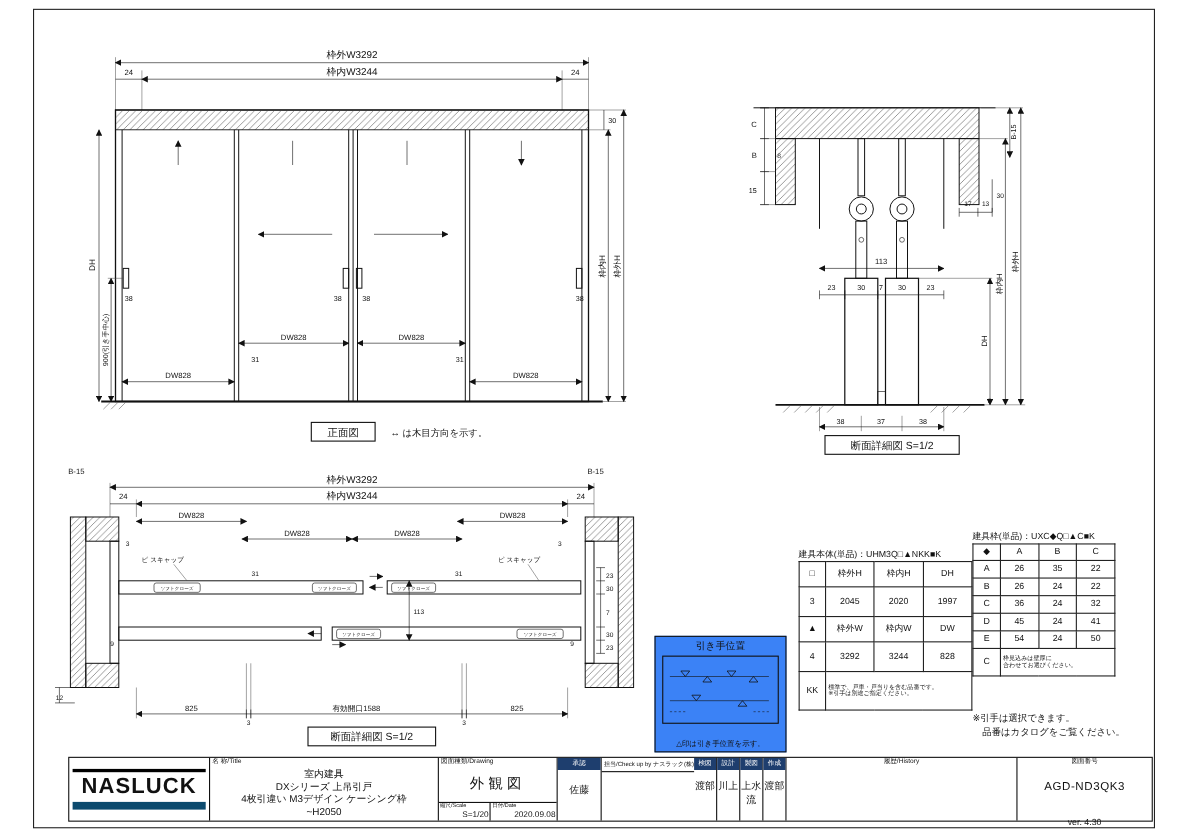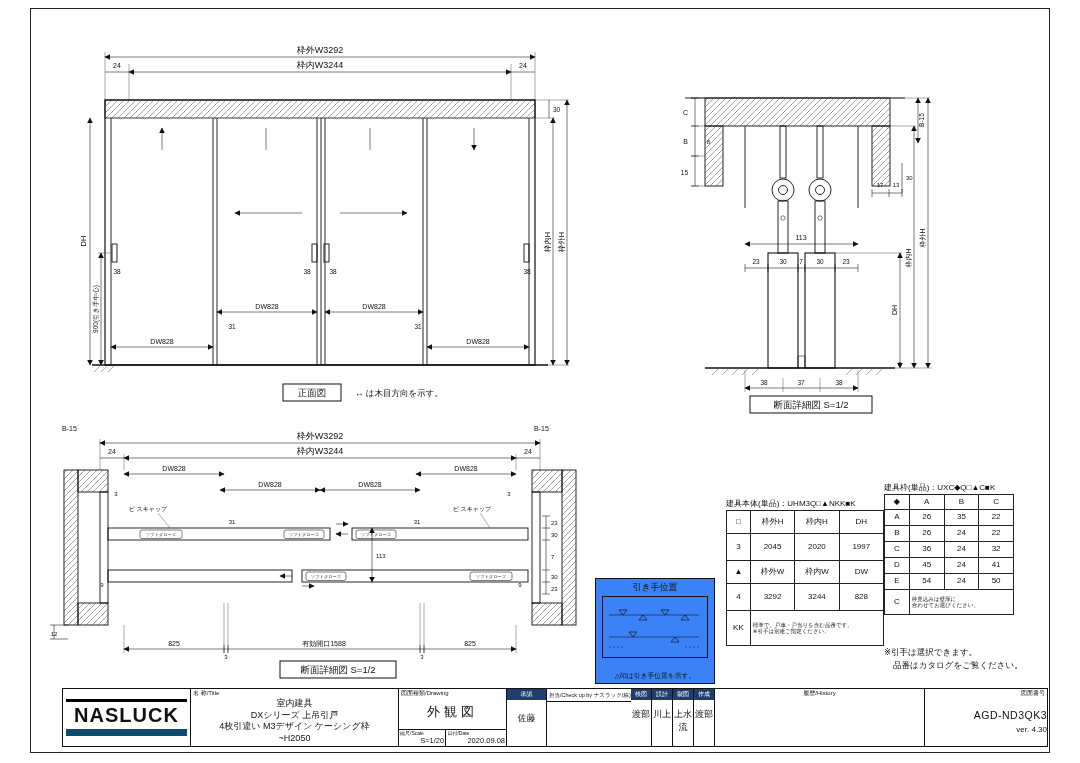--- a/index.html
+++ b/index.html
@@ -51,23 +51,23 @@
   .appr-name{font-size:9px;margin-top:12px;}
   .check-cell{width:168px;display:flex;flex-direction:row;}
   .check-head{font-size:5.5px;height:12px;line-height:12px;border-bottom:1px solid #111;
               white-space:nowrap;overflow:hidden;padding-left:2px;}
   .check-cols{flex:1;display:flex;}
   .check-col{flex:1;border-right:1px solid #111;display:flex;flex-direction:column;}
   .check-col:last-child{border-right:none;}
   .check-name{flex:1;text-align:center;font-size:9px;padding-top:8px;}
   .hist-cell{width:210px;}
   .hist-cell .mini-h{text-align:center;}
-  .num-cell{width:122px;text-align:right;}
+  .num-cell{width:122px;text-align:center;}
   .num-main{font-size:10.5px;margin-top:12px;letter-spacing:.5px;}
-  .num-ver{font-size:8px;margin-top:4px;}
+  .num-ver{font-size:8px;margin-top:22px;}
 </style>
 </head>
 <body>
 
 <div class="sheet-border"></div>
 
 <div class="abs" style="left:40px;top:28px;">
 <svg width="580" height="385" viewBox="0 0 580 385">
   <defs>
     <marker id="a1" viewBox="0 0 10 10" refX="9" refY="5" markerWidth="6" markerHeight="6" markerUnits="userSpaceOnUse" orient="auto-start-reverse">

